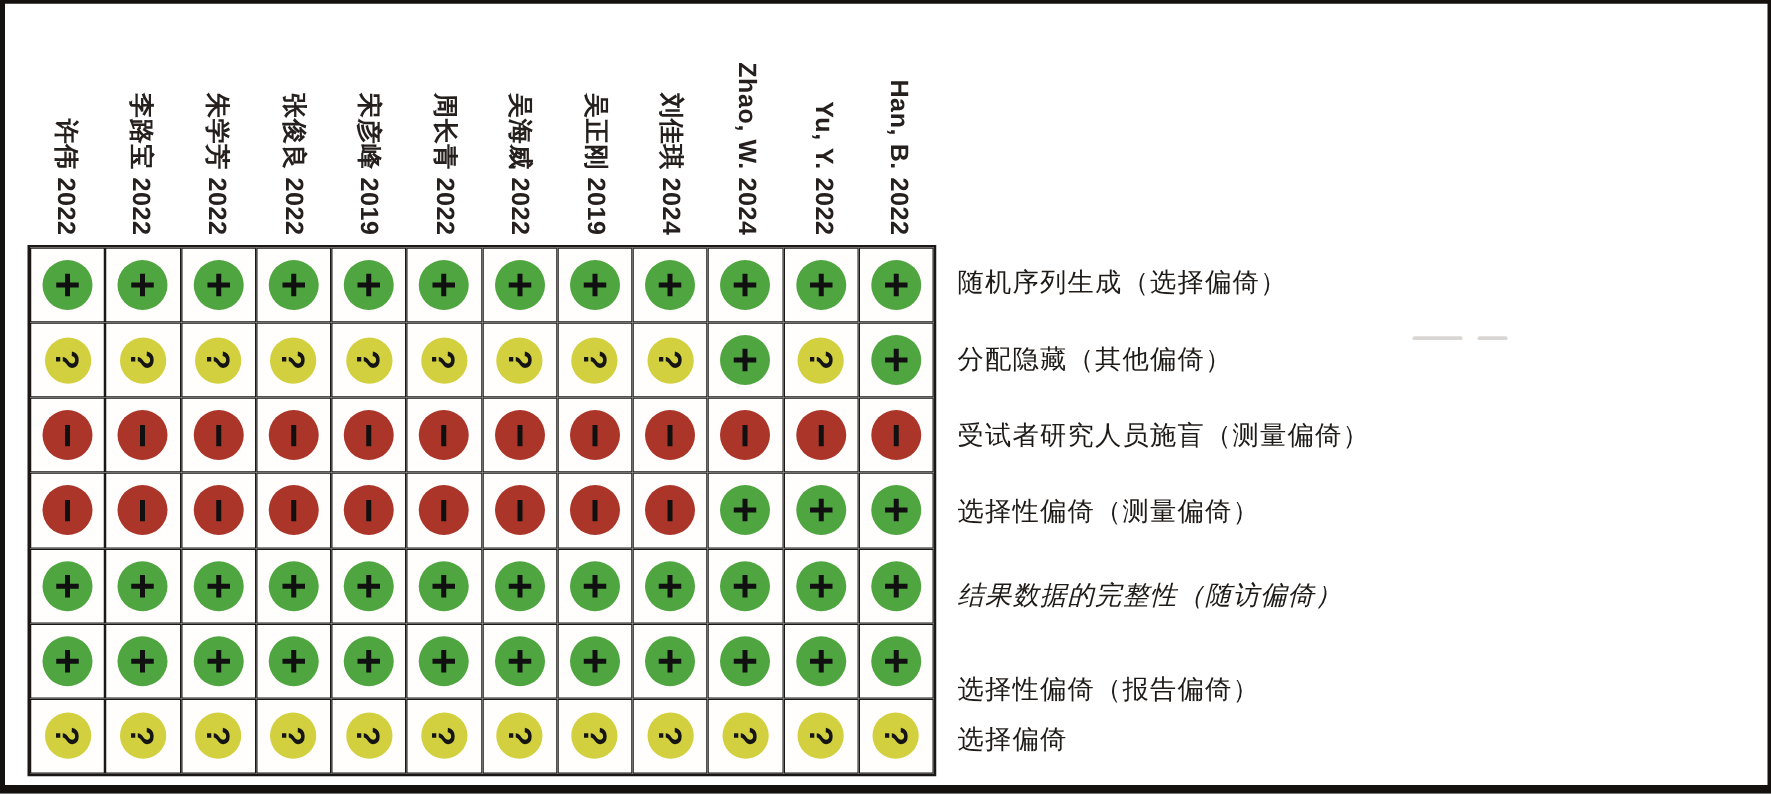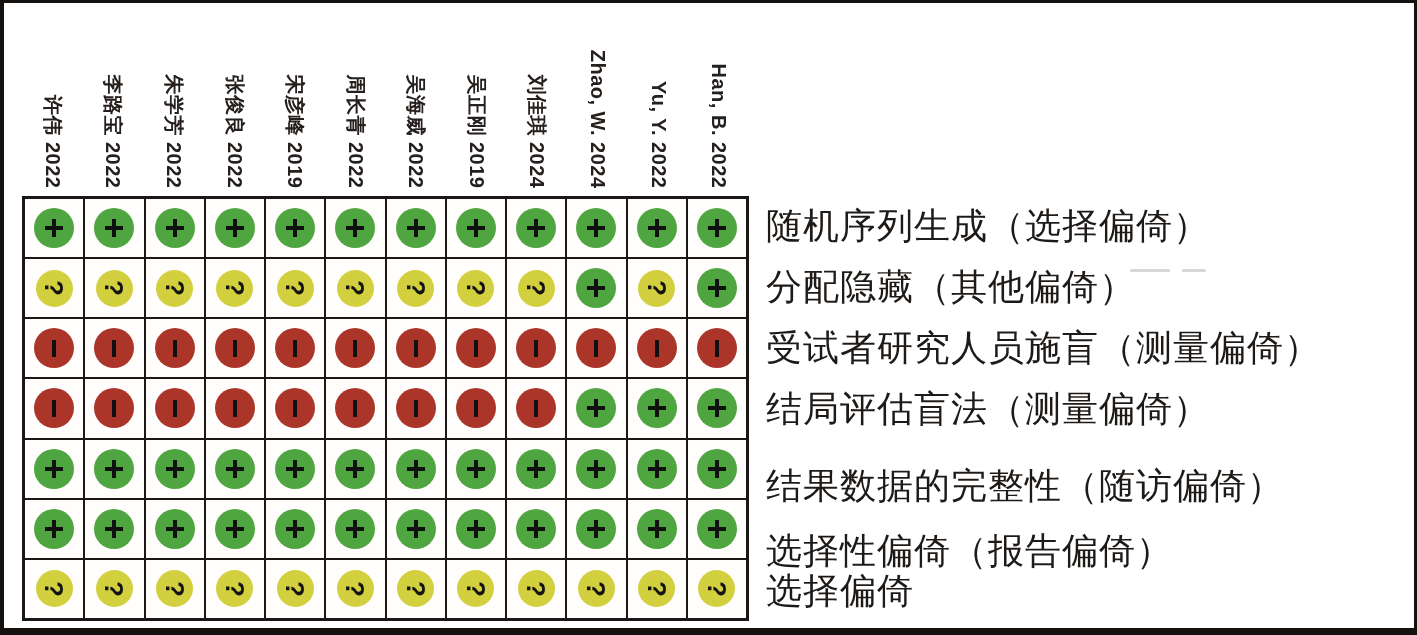--- a/index.html
+++ b/index.html
@@ -55,21 +55,21 @@
     font-size:20px;font-weight:600;color:#25201d;
     text-align:right;white-space:nowrap;
     transform:rotate(90deg);
     transform-origin:center center;
     letter-spacing:0.5px;
   }
   
   .row-label{
     position:absolute;left:762px;
     transform:translateY(-50%);
-    font-size:36px;color:#1e1a17;
+    font-size:21px;color:#1e1a17;
     white-space:nowrap;letter-spacing:1px;
   }
   
   .smudge{
     position:absolute;height:3px;background:#d9d6d3;
     border-radius:2px;filter:blur(0.6px);
   }
 </style>
 </head>
 <body>
@@ -508,20 +508,20 @@
       <div class="rob-cell">
         <div class="circle unclear" style="background: rgb(211, 208, 63);">
           <span class="sym-q">?</span>
         </div>
       </div>
     </div>
   <div id="row-labels">
       <div class="row-label" style="top: 223.357px;">随机序列生成（选择偏倚）</div>
       <div class="row-label" style="top: 284.071px;">分配隐藏（其他偏倚）</div>
       <div class="row-label" style="top: 344.786px;">受试者研究人员施盲（测量偏倚）</div>
-      <div class="row-label" style="top: 405.5px;">结局评估盲法（测量偏倚）</div>
-      <div class="row-label" style="top: 483px;">结果数据的完整性（随访偏倚）</div>
+      <div class="row-label" style="top: 405.5px;">选择性偏倚（测量偏倚）</div>
+      <div class="row-label" style="top: 473px; font-style: italic;">结果数据的完整性（随访偏倚）</div>
       <div class="row-label" style="top: 548px;">选择性偏倚（报告偏倚）</div>
       <div class="row-label" style="top: 587.643px;">选择偏倚</div>
     </div>
   <div class="smudge" style="left:1126px;top:266px;width:40px;"></div>
   <div class="smudge" style="left:1178px;top:266px;width:24px;"></div>
 </div>
 
 </body></html>

